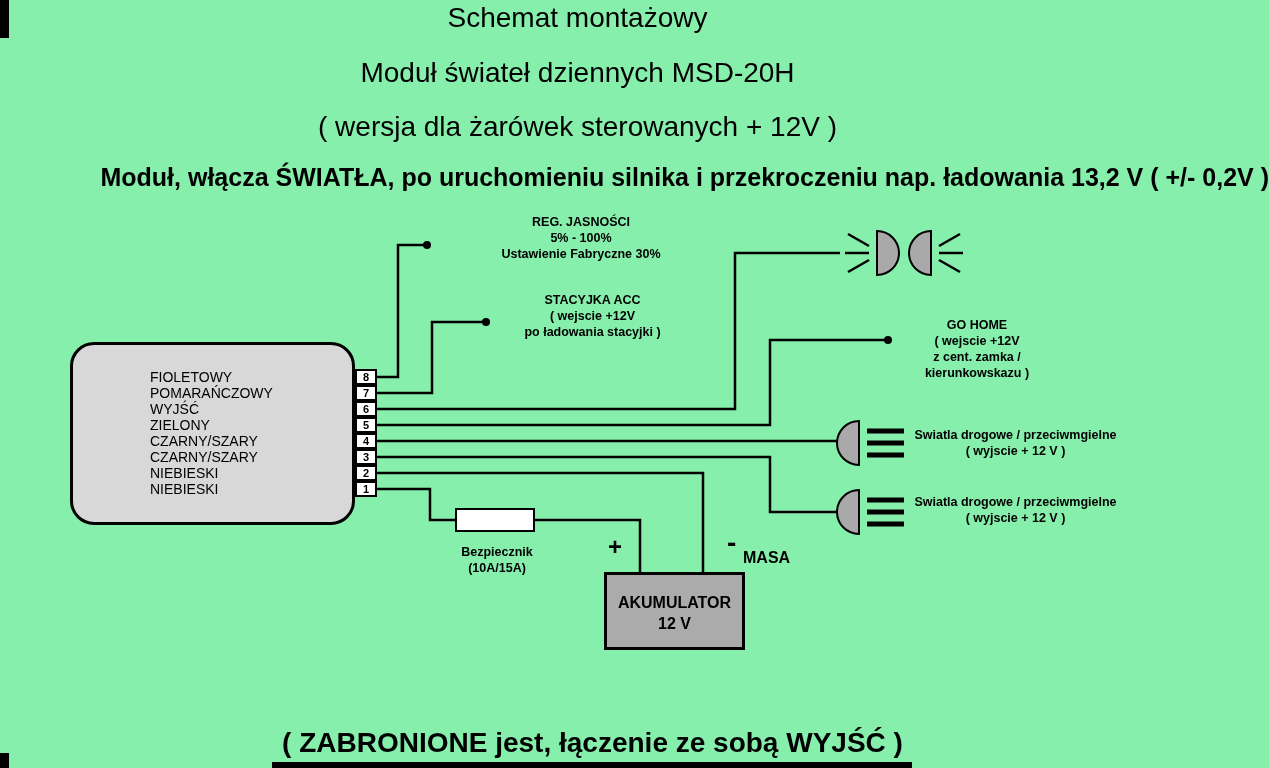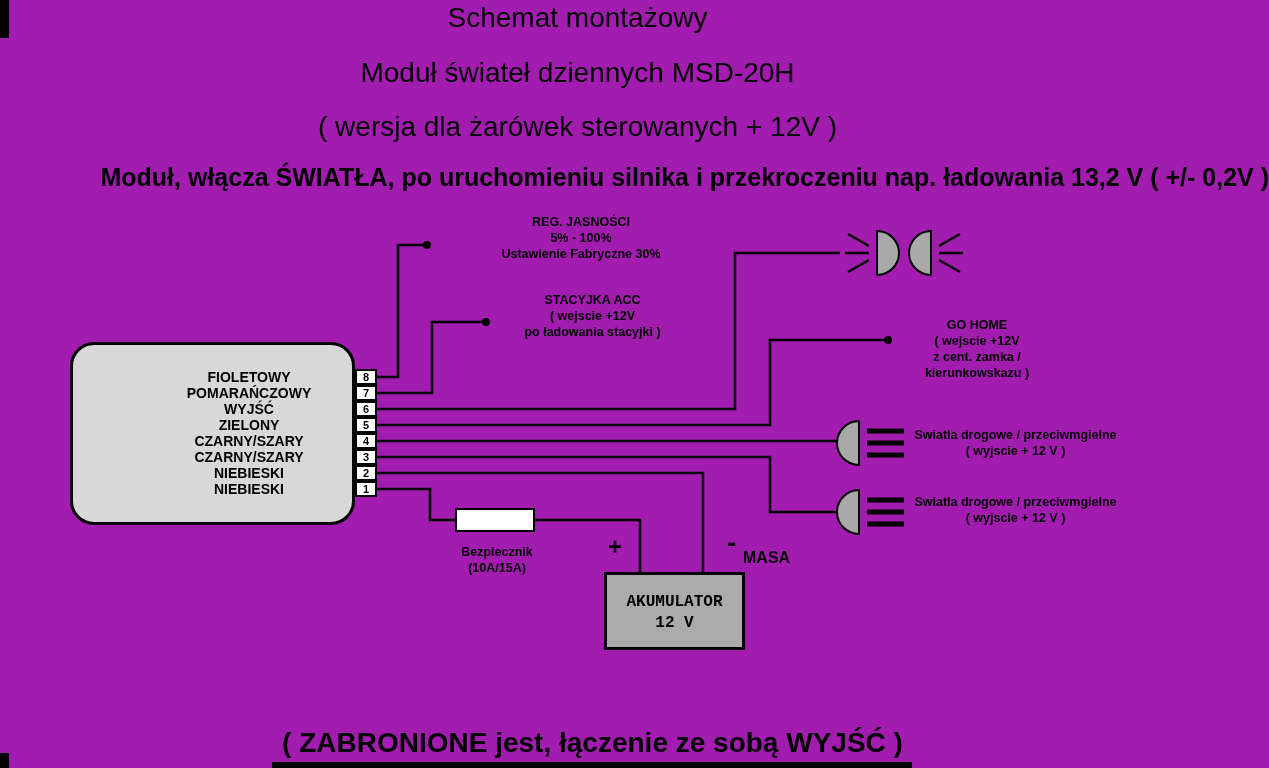--- a/index.html
+++ b/index.html
@@ -1,26 +1,26 @@
 <!DOCTYPE html>
 <html><head>
 <meta charset="utf-8">
 <style>
   * { margin:0; padding:0; box-sizing:border-box; }
   html,body { background:#fff; }
   body { font-family:"Liberation Sans","DejaVu Sans",sans-serif; color:#000; }
-  .canvas { position:relative; width:1269px; height:768px; background:#a21caf; overflow:hidden; }
+  .canvas { position:relative; width:1269px; height:768px; background:#86efac; overflow:hidden; }
   .hdr { position:absolute; left:0; width:1155px; text-align:center; font-size:28px; }
   .warn { position:absolute; left:0; top:163px; width:1269px; text-align:right; font-size:25px; font-weight:bold; }
   .module-box { position:absolute; left:70px; top:342px; width:285px; height:183px; background:#d8d8d8; border:3px solid #000; border-radius:24px; }
-  .pin-label { position:absolute; left:150px; width:198px; text-align:center; font-size:14px; font-weight:bold; line-height:16px; }
+  .pin-label { position:absolute; left:150px; width:198px; text-align:left; font-size:14px; font-weight:normal; line-height:16px; }
   .pin-box { position:absolute; left:355px; width:22px; height:16px; border:2px solid #000; background:#fff; font-size:11px; font-weight:bold; text-align:center; line-height:12px; }
   .lbl { position:absolute; text-align:center; font-size:12.5px; font-weight:bold; line-height:16px; }
   .fuse-box { position:absolute; left:455px; top:508px; width:80px; height:24px; border:2.5px solid #000; background:#fff; }
-  .battery-box { position:absolute; left:604px; top:572px; width:141px; height:78px; background:#ababab; border:3px solid #000; text-align:center; font-weight:bold; font-size:16px; line-height:21px; padding-top:17px;font-family:Liberation Mono, monospace; }
+  .battery-box { position:absolute; left:604px; top:572px; width:141px; height:78px; background:#ababab; border:3px solid #000; text-align:center; font-weight:bold; font-size:16px; line-height:21px; padding-top:17px; }
   .sign { position:absolute; font-weight:bold; }
   .footer { position:absolute; left:0; top:727px; width:1185px; text-align:center; font-size:28px; font-weight:bold; }
   .artifact { position:absolute; background:#000; }
   svg.wiring { position:absolute; left:0; top:0; }
   .wire { fill:none; stroke:#000; stroke-width:2.5; }
   .beam { stroke:#000; stroke-width:5; }
   .ray  { stroke:#000; stroke-width:2.5; }
   .lamp { fill:#a9a9a9; stroke:#000; stroke-width:2; }
   .dot  { fill:#000; }
 </style>

